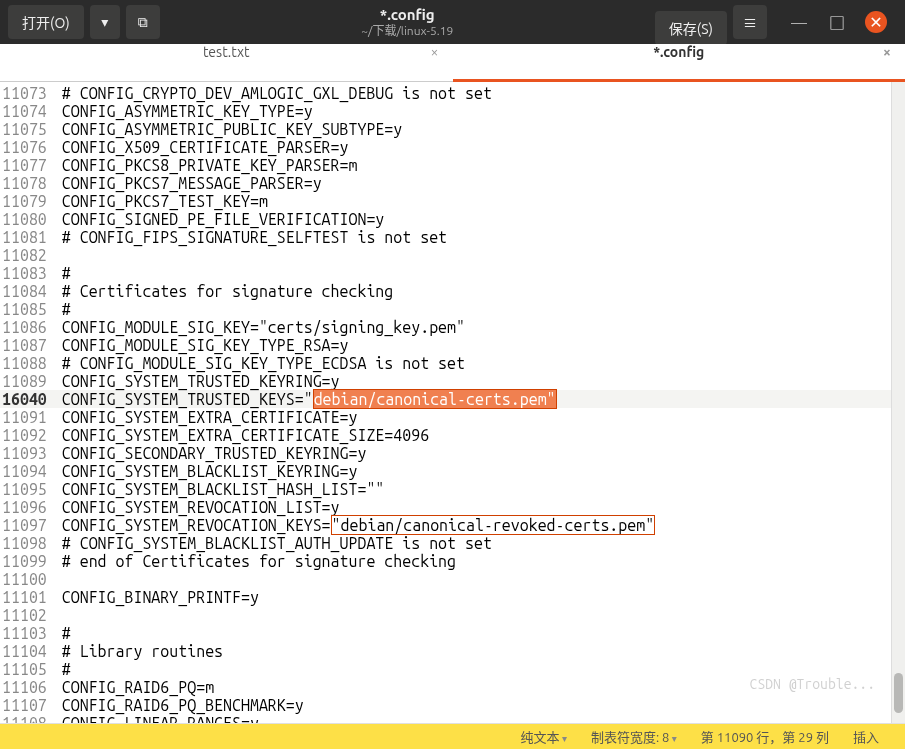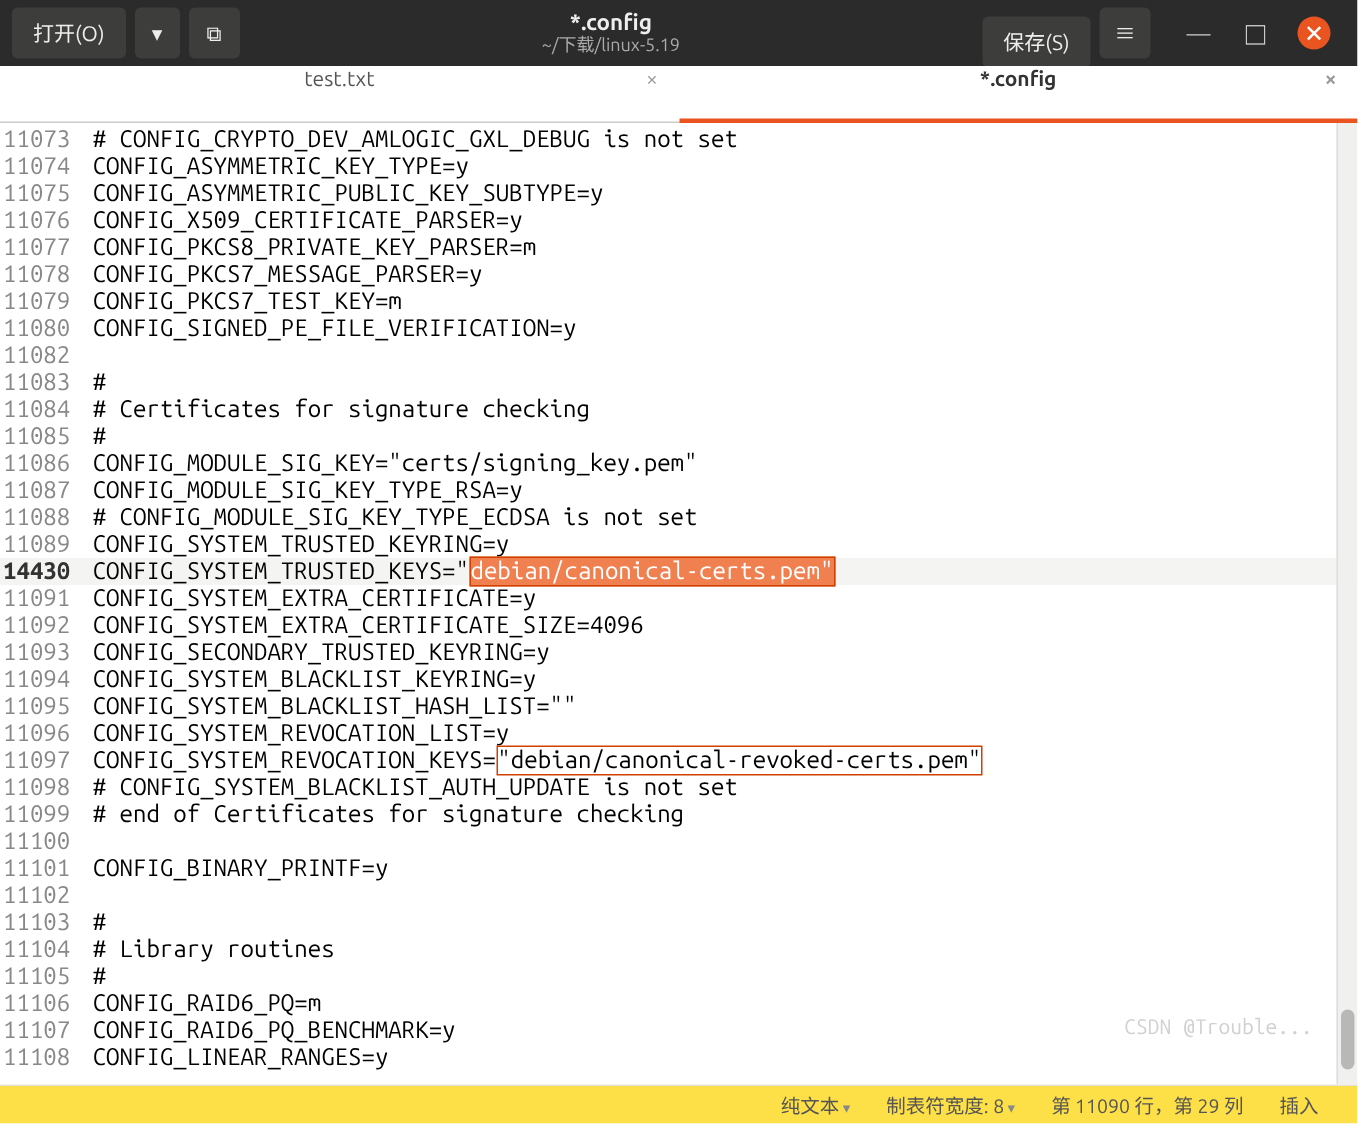--- a/index.html
+++ b/index.html
@@ -86,29 +86,30 @@
   </div>
   <div class="watermark">CSDN @Trouble...</div>
 <div class="line"><span class="lineno">11073</span><span class="linetxt"> # CONFIG_CRYPTO_DEV_AMLOGIC_GXL_DEBUG is not set</span></div>
     <div class="line"><span class="lineno">11074</span><span class="linetxt"> CONFIG_ASYMMETRIC_KEY_TYPE=y</span></div>
     <div class="line"><span class="lineno">11075</span><span class="linetxt"> CONFIG_ASYMMETRIC_PUBLIC_KEY_SUBTYPE=y</span></div>
     <div class="line"><span class="lineno">11076</span><span class="linetxt"> CONFIG_X509_CERTIFICATE_PARSER=y</span></div>
     <div class="line"><span class="lineno">11077</span><span class="linetxt"> CONFIG_PKCS8_PRIVATE_KEY_PARSER=m</span></div>
     <div class="line"><span class="lineno">11078</span><span class="linetxt"> CONFIG_PKCS7_MESSAGE_PARSER=y</span></div>
     <div class="line"><span class="lineno">11079</span><span class="linetxt"> CONFIG_PKCS7_TEST_KEY=m</span></div>
     <div class="line"><span class="lineno">11080</span><span class="linetxt"> CONFIG_SIGNED_PE_FILE_VERIFICATION=y</span></div>
+    <div class="line"><span class="lineno">11081</span><span class="linetxt"> # CONFIG_FIPS_SIGNATURE_SELFTEST is not set</span></div>
     <div class="line"><span class="lineno">11082</span><span class="linetxt"> </span></div>
     <div class="line"><span class="lineno">11083</span><span class="linetxt"> #</span></div>
     <div class="line"><span class="lineno">11084</span><span class="linetxt"> # Certificates for signature checking</span></div>
     <div class="line"><span class="lineno">11085</span><span class="linetxt"> #</span></div>
     <div class="line"><span class="lineno">11086</span><span class="linetxt"> CONFIG_MODULE_SIG_KEY="certs/signing_key.pem"</span></div>
     <div class="line"><span class="lineno">11087</span><span class="linetxt"> CONFIG_MODULE_SIG_KEY_TYPE_RSA=y</span></div>
     <div class="line"><span class="lineno">11088</span><span class="linetxt"> # CONFIG_MODULE_SIG_KEY_TYPE_ECDSA is not set</span></div>
     <div class="line"><span class="lineno">11089</span><span class="linetxt"> CONFIG_SYSTEM_TRUSTED_KEYRING=y</span></div>
-    <div class="line current"><span class="lineno bold">14430</span><span class="linetxt"> CONFIG_SYSTEM_TRUSTED_KEYS="<span class="sel">debian/canonical-certs.pem"</span></span></div>
+    <div class="line current"><span class="lineno bold">16040</span><span class="linetxt"> CONFIG_SYSTEM_TRUSTED_KEYS="<span class="sel">debian/canonical-certs.pem"</span></span></div>
     <div class="line"><span class="lineno">11091</span><span class="linetxt"> CONFIG_SYSTEM_EXTRA_CERTIFICATE=y</span></div>
     <div class="line"><span class="lineno">11092</span><span class="linetxt"> CONFIG_SYSTEM_EXTRA_CERTIFICATE_SIZE=4096</span></div>
     <div class="line"><span class="lineno">11093</span><span class="linetxt"> CONFIG_SECONDARY_TRUSTED_KEYRING=y</span></div>
     <div class="line"><span class="lineno">11094</span><span class="linetxt"> CONFIG_SYSTEM_BLACKLIST_KEYRING=y</span></div>
     <div class="line"><span class="lineno">11095</span><span class="linetxt"> CONFIG_SYSTEM_BLACKLIST_HASH_LIST=""</span></div>
     <div class="line"><span class="lineno">11096</span><span class="linetxt"> CONFIG_SYSTEM_REVOCATION_LIST=y</span></div>
     <div class="line"><span class="lineno">11097</span><span class="linetxt"> CONFIG_SYSTEM_REVOCATION_KEYS=<span class="box">"debian/canonical-revoked-certs.pem"</span></span></div>
     <div class="line"><span class="lineno">11098</span><span class="linetxt"> # CONFIG_SYSTEM_BLACKLIST_AUTH_UPDATE is not set</span></div>
     <div class="line"><span class="lineno">11099</span><span class="linetxt"> # end of Certificates for signature checking</span></div>
     <div class="line"><span class="lineno">11100</span><span class="linetxt"> </span></div>

